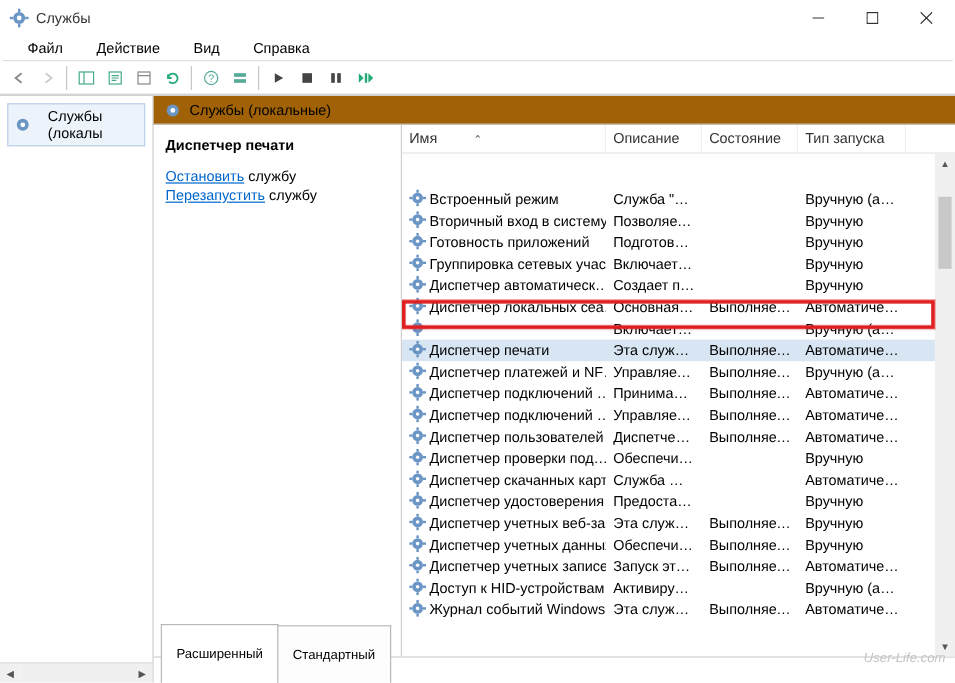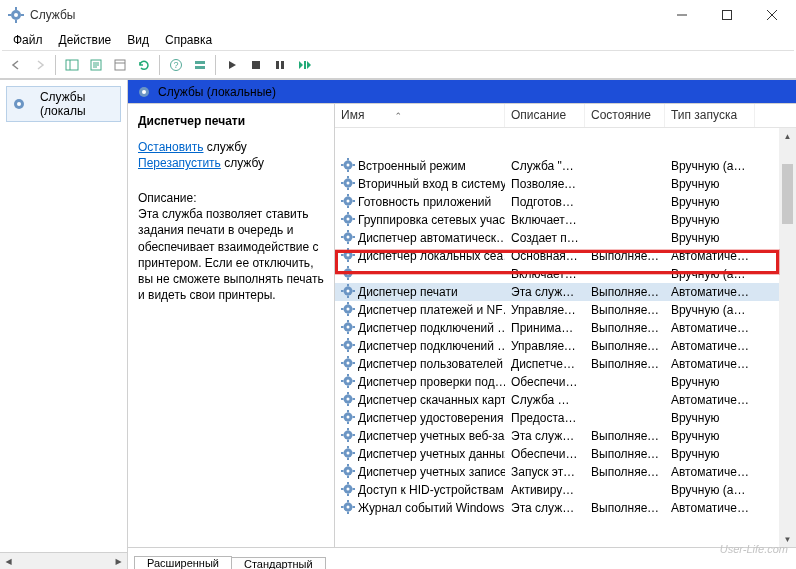--- a/index.html
+++ b/index.html
@@ -2,31 +2,31 @@
 <html><head>
 <meta charset="utf-8">
 <style>
 * { margin:0; padding:0; box-sizing:border-box; font-family:"Segoe UI",Tahoma,sans-serif; }
 body { width:796px; height:569px; background:#fff; overflow:hidden; font-size:12px; color:#000; }
 .titlebar { height:30px; display:flex; align-items:center; padding:0 2px 0 8px; background:#fff; }
 .titlebar .icon { width:16px; height:16px; margin-right:6px; }
 .titlebar .title { flex:1; color:#333; font-size:12px; }
 .winbtn { width:45px; height:29px; display:flex; align-items:center; justify-content:center; }
 .winbtn svg { stroke:#333; }
-.menubar { height:20px; display:flex; align-items:center; padding:0 6px; gap:2px; }
+.menubar { height:20px; display:flex; align-items:center; padding:0 16px; gap:14px; }
 .menuitem { padding:2px 7px; font-size:12px; cursor:default; }
 .menusep { height:1px; background:#e0e0e0; margin:0 2px; }
 .toolbar { height:28px; display:flex; align-items:center; padding:2px 4px; border-bottom:1px solid #d0d0d0; gap:1px; }
 .tbtn { width:23px; height:23px; display:flex; align-items:center; justify-content:center; border:1px solid transparent; }
 .tsep { width:1px; height:20px; background:#c8c8c8; margin:0 3px; }
 .workspace { display:flex; height:calc(569px - 30px - 20px - 28px - 1px); border-top:1px solid #d0d0d0; }
 .treepane { width:128px; border-right:1px solid #d0d0d0; background:#fff; position:relative; }
 .treeitem { display:flex; align-items:center; padding:3px 4px; background:#ecf3fb; border:1px solid #b8d0e8; margin:6px; gap:16px; }
 .rightpane { flex:1; display:flex; flex-direction:column; position:relative; }
-.paneheader { height:24px; display:flex; align-items:center; padding:0 8px; background:#1d4ed8; border-bottom:1px solid #d0d0d0; gap:6px; }
+.paneheader { height:24px; display:flex; align-items:center; padding:0 8px; background:#a16207; border-bottom:1px solid #d0d0d0; gap:6px; }
 .splitbody { display:flex; flex:1; overflow:hidden; }
 .infopanel { width:207px; padding:10px 10px; border-right:1px solid #d0d0d0; overflow:hidden; }
 .infopanel h3 { font-size:12px; font-weight:bold; margin-bottom:12px; }
 .infopanel a { color:#0066cc; text-decoration:underline; }
 .infopanel .actline { margin-bottom:2px; font-size:12px; }
 .infopanel .desc { margin-top:20px; font-size:12px; line-height:1.35; }
 .listwrap { flex:1; position:relative; overflow:hidden; }
 .listheader { display:flex; height:24px; border-bottom:1px solid #e4e4e4; position:sticky; top:0; background:#fff; }
 .colh { padding:4px 6px; font-size:12px; color:#333; border-right:1px solid #f0f0f0; white-space:nowrap; overflow:hidden; }
 .colh.sorted::after { content:"⌃"; font-size:9px; margin-left:30px; color:#666; }
@@ -37,21 +37,21 @@
 .rows { overflow-y:auto; overflow-x:hidden; height:calc(100% - 24px);margin-top:29px; }
 .row { display:flex; height:18px; align-items:center; font-size:12px; white-space:nowrap; }
 .row.selected { background:#d8e6f3; }
 .cell { padding:1px 6px; overflow:hidden; text-overflow:ellipsis; }
 .cell.name { display:flex; align-items:center; gap:3px; width:170px; }
 .cell.desc { width:80px; }
 .cell.state { width:80px; }
 .cell.start { width:90px; }
 .highlight { position:absolute; border:3px solid #e02020; pointer-events:none; box-shadow:0 0 0 1px rgba(224,32,32,.3); }
 .tabstrip { height:22px; display:flex; align-items:flex-end; border-top:1px solid #d0d0d0; padding-left:6px; font-size:11px; gap:0; }
-.tab { padding:0 12px; border:1px solid #b8b8b8; border-bottom:none; background:#fdfdfd; margin-right:-1px; position:relative; top:1px; }
+.tab { padding:18px 12px; border:1px solid #b8b8b8; border-bottom:none; background:#fdfdfd; margin-right:-1px; position:relative; top:1px; }
 .tab.active { background:#fff; border-bottom:1px solid #fff; }
 .hscroll { height:17px; display:flex; border-top:1px solid #d0d0d0; }
 .hsbtn { width:17px; height:16px; background:#f0f0f0; display:flex; align-items:center; justify-content:center; font-size:8px; color:#555; }
 .hstrack { flex:1; background:#f0f0f0; }
 .vscroll { position:absolute; right:0; top:24px; bottom:0; width:17px; background:#f0f0f0; display:flex; flex-direction:column; }
 .vsthumb { background:#c8c8c8; margin:0 3px; border-radius:0; }
 .gearicon { fill:#6b95c4; }
 .watermark { position:absolute; right:8px; bottom:14px; font-size:11px; color:#c4c4c4; font-style:italic; pointer-events:none; }
 </style>
 </head>
@@ -195,24 +195,20 @@
           <circle cx="8" cy="8" r="2" fill="#fff"></circle>
         </svg>
       <span>Службы (локальные)</span>
     </div>
 
     <div class="splitbody">
       <div class="infopanel">
         <h3>Диспетчер печати</h3>
         <div class="actline"><a href="#">Остановить</a><span> службу</span></div>
         <div class="actline"><a href="#">Перезапустить</a><span> службу</span></div>
-        <div class="desc">
-          <div>Описание:</div>
-          <div>Эта служба позволяет ставить задания печати в очередь и обеспечивает взаимодействие с принтером. Если ее отключить, вы не сможете выполнять печать и видеть свои принтеры.</div>
-        </div>
       </div>
 
       <div class="listwrap">
         <div class="listheader">
           <div class="colh c-name sorted">Имя</div>
           <div class="colh c-desc">Описание</div>
           <div class="colh c-state">Состояние</div>
           <div class="colh c-start">Тип запуска</div>
         </div>
         <div class="rows" id="rows">

